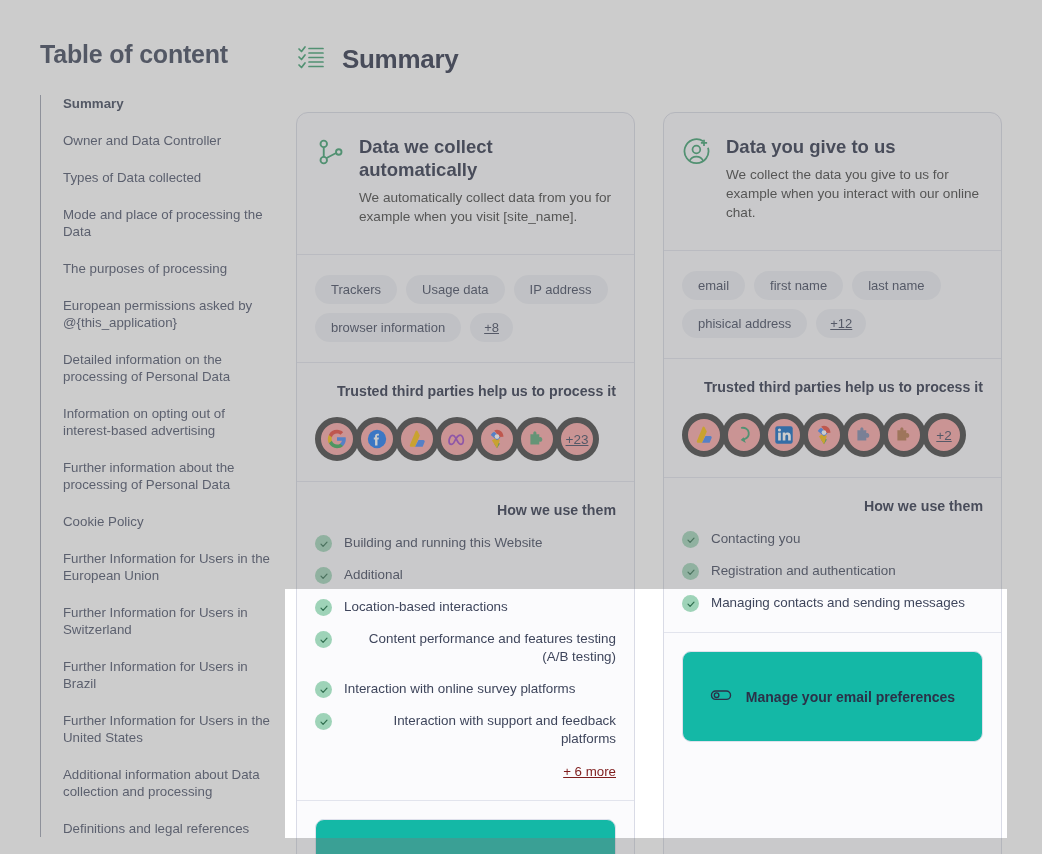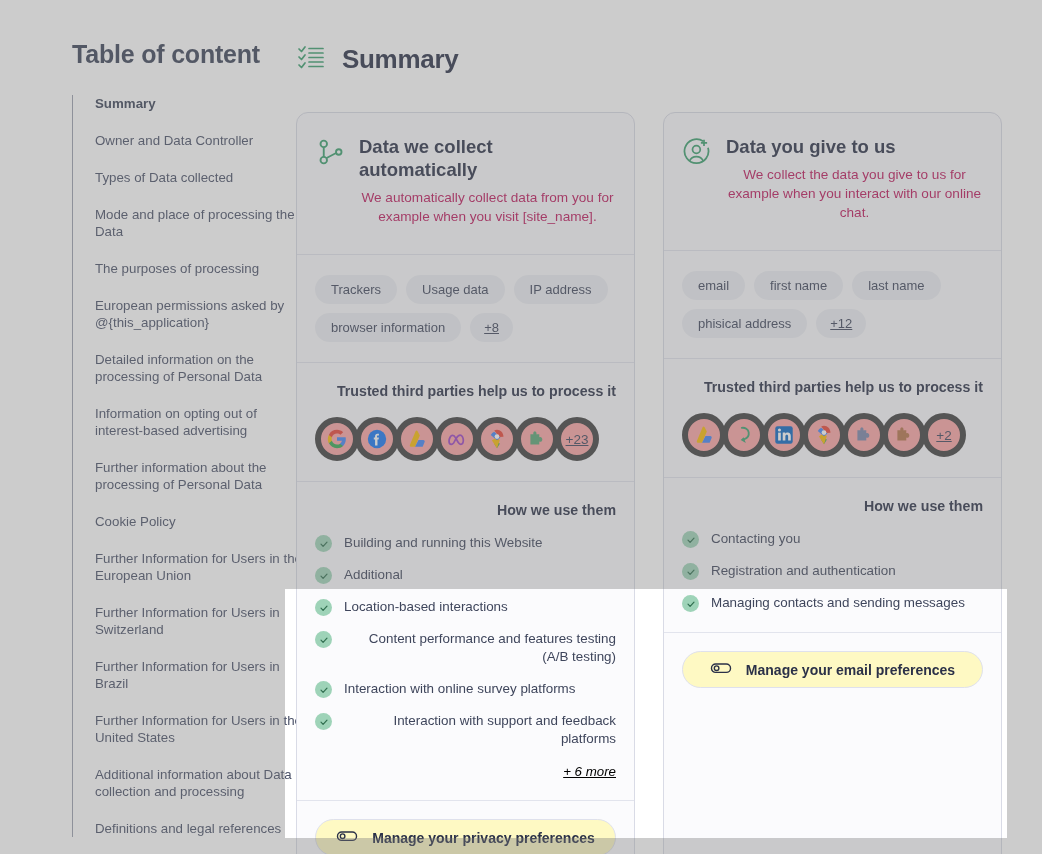--- a/index.html
+++ b/index.html
@@ -8,21 +8,21 @@
     background:#ffffff;
     font-family:"Liberation Sans", sans-serif;
     position:relative;
     overflow:hidden;
     -webkit-font-smoothing:antialiased;
   }
   
   #page{position:absolute;inset:0;background:#ffffff;}
 
   
-  .toc{position:absolute;left:40px;top:40px;width:230px;margin-left:32px;}
+  .toc{position:absolute;left:40px;top:40px;width:230px;}
   .toc-title{
     font-size:25px;font-weight:bold;color:#3d4559;letter-spacing:-0.2px;
     margin:0 0 26px 0;
   }
   .toc-list{
     border-left:1px solid #9ba0ae;
     padding:0 0 0 22px;margin:0;list-style:none;
   }
   .toc-item{
     font-size:13.3px;line-height:17px;color:#4a5168;
@@ -44,21 +44,21 @@
     border-radius:12px;
     overflow:hidden;
     box-sizing:border-box;
   }
   .card-sec{padding:20px 18px;border-bottom:1px solid #e2e4ed;text-align:right;}
   .card-sec:last-child{border-bottom:none;}
 
   .card-head{display:flex;gap:14px;align-items:flex-start;padding:22px 18px 28px 18px;border-bottom:1px solid #e2e4ed;}
   .card-head-icon{flex:0 0 auto;margin-top:2px;}
   .card-h-title{font-size:18.5px;font-weight:bold;color:#2b3148;line-height:23px;margin:0 0 7px 0;}
-  .card-h-sub{font-size:13.6px;line-height:19px;color:#be185d;margin:0;text-align:center;}
+  .card-h-sub{font-size:13.6px;line-height:19px;color:#404040;margin:0;}
 
   
   .tags{display:flex;flex-wrap:wrap;gap:9px;}
   .tag{
     background:#eceef4;border-radius:16px;
     padding:7px 16px;font-size:13px;color:#3f465c;white-space:nowrap;
   }
   .tag.more{text-decoration:underline;padding:7px 14px;}
 
   
@@ -74,28 +74,28 @@
 
   
   .uses{list-style:none;margin:16px 0 0 0;padding:0;}
   .use{display:flex;gap:12px;align-items:flex-start;margin-bottom:14px;}
   .use:last-child{margin-bottom:0;}
   .check{
     flex:0 0 auto;width:17px;height:17px;border-radius:50%;
     background:#9ed3b8;display:flex;align-items:center;justify-content:center;margin-top:1px;
   }
   .use-label{font-size:13.4px;line-height:18px;color:#3f465c;}
-  .more-link{display:inline-block;margin-top:16px;font-size:13.3px;color:#000000;text-decoration:underline;cursor:pointer;font-style:italic;}
+  .more-link{display:inline-block;margin-top:16px;font-size:13.3px;color:#7f1d1d;text-decoration:underline;cursor:pointer;}
 
   
   .manage-wrap{padding:18px;}
   .manage-btn{
     width:100%;box-sizing:border-box;
-    background:#fef9c3;border:1px solid #dfe1ec;border-radius:19px;
-    padding:5px 10px;
+    background:#14b8a6;border:1px solid #dfe1ec;border-radius:9px;
+    padding:32px 10px;
     display:flex;align-items:center;justify-content:center;gap:14px;
     font-size:14px;font-weight:bold;color:#2b3148;cursor:pointer;
   }
   #spotlight{
     position:absolute;left:285px;top:589px;width:722px;height:249px;
     box-shadow:0 0 0 9999px rgba(122,122,122,0.38);
     pointer-events:none;
   }
 </style>
 </head>

